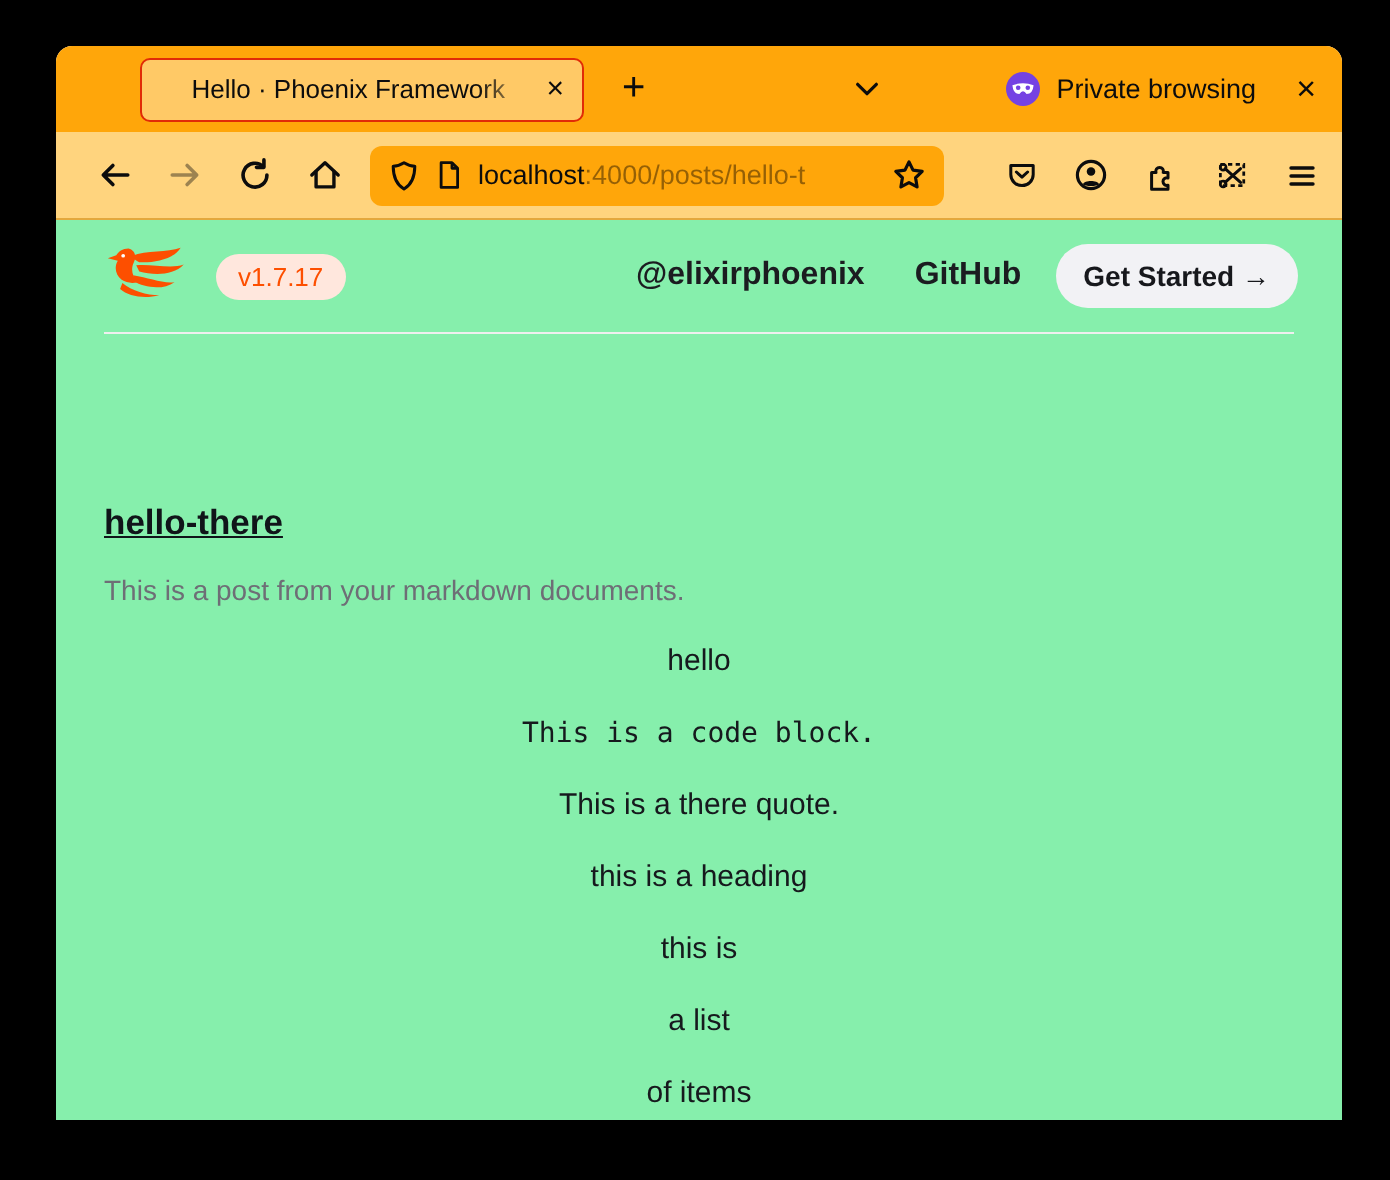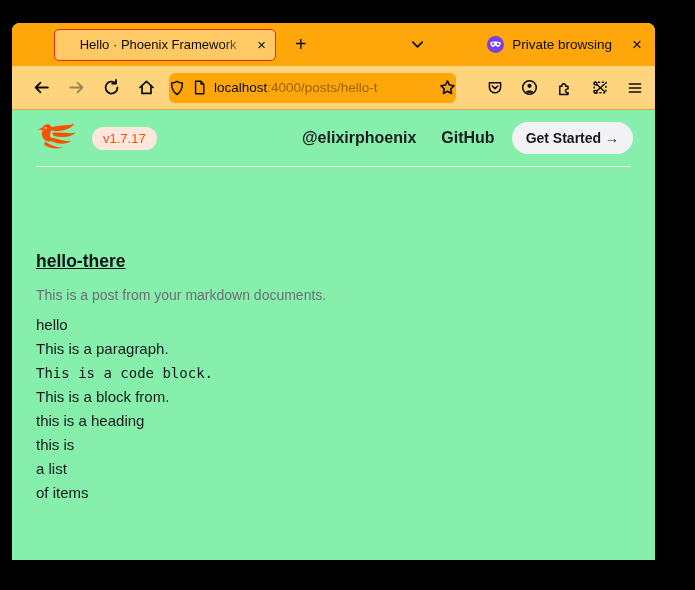--- a/index.html
+++ b/index.html
@@ -2,21 +2,21 @@
 <html><head>
 <meta charset="utf-8">
 <style>
   * { box-sizing: border-box; }
   html,body { margin:0; padding:0; }
   body {
     width:695px; height:590px; background:#000; position:relative; overflow:hidden;
     font-family:"Liberation Sans", sans-serif; -webkit-font-smoothing:antialiased;
   }
   .window {
-    position:absolute; left:12px; top:23px; width:643px; height:537px;
+    position:absolute; left:28px; top:23px; width:643px; height:537px;
     border-radius:8px 8px 0 0; overflow:hidden; background:#fff;
   }
 
   
   .titlebar { height:43px; background:#ffa60a; display:flex; align-items:center; }
   .tab {
     margin-left:42px; width:222px; height:32px; background:#ffc966;
     border:1px solid #e12b07; border-radius:5px; display:flex; align-items:center;
     padding:0 7px 0 10px; cursor:default;
   }
@@ -37,21 +37,21 @@
 
   
   .toolbar {
     height:44px; background:#ffd47e; border-bottom:1px solid #e3a83e;
     display:flex; align-items:center; padding:0 12px;
   }
   .tb-btn { width:35px; height:32px; display:flex; align-items:center; justify-content:center; border-radius:4px; cursor:pointer; flex:none; }
   .tb-btn.disabled { opacity:.4; cursor:default; }
   .urlbar {
     width:287px; height:30px; background:#ffa60a; border-radius:6px;
-    display:flex; align-items:center; padding:0 0; gap:7px; margin-left:5px; cursor:text; flex:none;
+    display:flex; align-items:center; padding:0 9px; gap:7px; margin-left:5px; cursor:text; flex:none;
   }
   .url-text { flex:1; min-width:0; font-size:13.5px; white-space:nowrap; overflow:hidden; position:relative; }
   .url-text::after {
     content:""; position:absolute; right:0; top:0; bottom:0; width:22px;
     background:linear-gradient(to right, rgba(255,166,10,0), #ffa60a);
   }
   .url-domain { color:#0c0c0d; }
   .url-path { color:rgba(20,10,0,.45); }
   .right-group { margin-left:21px; display:flex; align-items:center; }
 
@@ -68,21 +68,21 @@
   .cta-btn {
     margin-left:17px; background:#f2f2f5; border-radius:999px; padding:8px 14px;
     font-weight:700; font-size:14px; color:#17181c; cursor:pointer; white-space:nowrap;
   }
   .divider { border-top:1px solid #efefef; margin:0 24px; }
 
   .main { padding:60px 24px 0; }
   .post-title { font-size:17.5px; line-height:20px; font-weight:700; color:#101419; margin:24px 0 0;text-decoration:underline; }
   .post-subtitle { margin:12px 0 0; font-size:14px; line-height:24px; color:#6e6e76; }
   .post-body { margin-top:6px; font-size:15px; color:#16191d; }
-  .post-body p { margin:0; line-height:24px; }
+  .post-body p { margin:12px; line-height:24px;text-align:center; }
   .line-code { font-family:"DejaVu Sans Mono", monospace; font-size:14px; }
 
   svg { display:block; }
 </style>
 </head>
 <body>
 
 <div class="window">
 
   <div class="titlebar">
@@ -216,23 +216,22 @@
       <span class="cta-btn">Get Started →</span>
     </div>
     <div class="divider"></div>
 
     <div class="main">
       <h1 class="post-title">hello-there</h1>
       <p class="post-subtitle">This is a post from your markdown documents.</p>
       <div class="post-body">
 
       <p class="line-plain">hello</p>
-          <p class="line-plain">This is a paragraph.</p>
           <p class="line-code">This is a code block.</p>
-          <p class="line-plain">This is a block from.</p>
+          <p class="line-plain">This is a there quote.</p>
           <p class="line-plain">this is a heading</p>
           <p class="line-plain">this is</p>
           <p class="line-plain">a list</p>
           <p class="line-plain">of items</p>
         </div>
     </div>
   </div>
 </div>
 
 </body></html>

